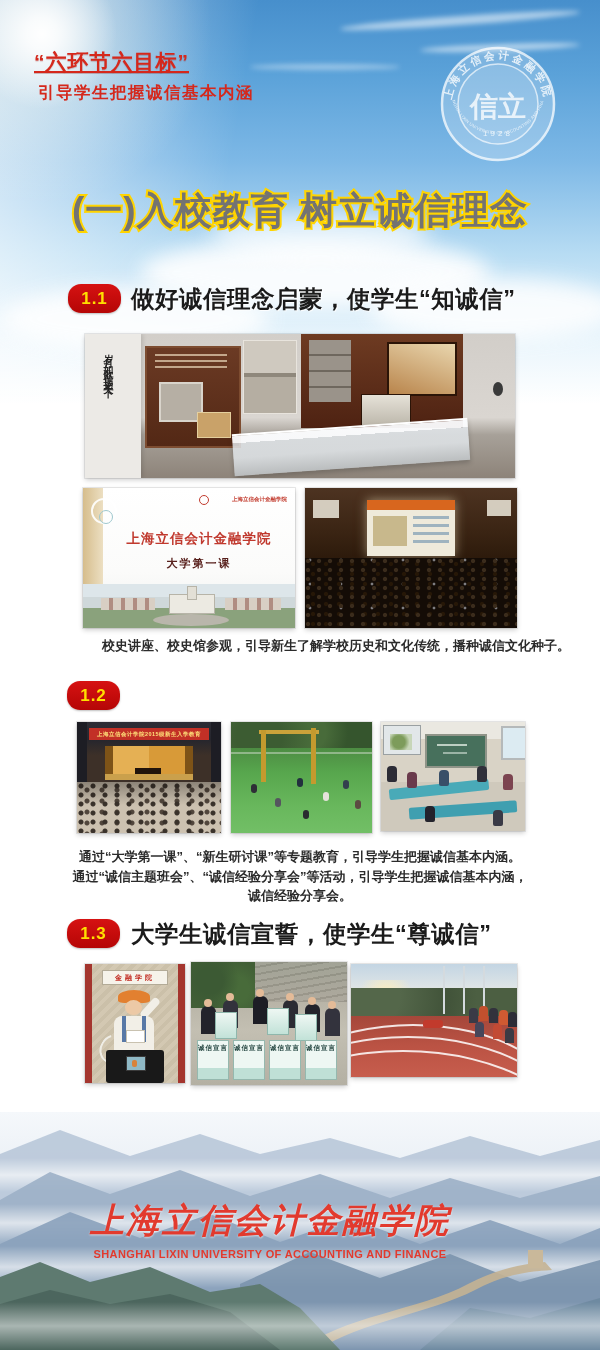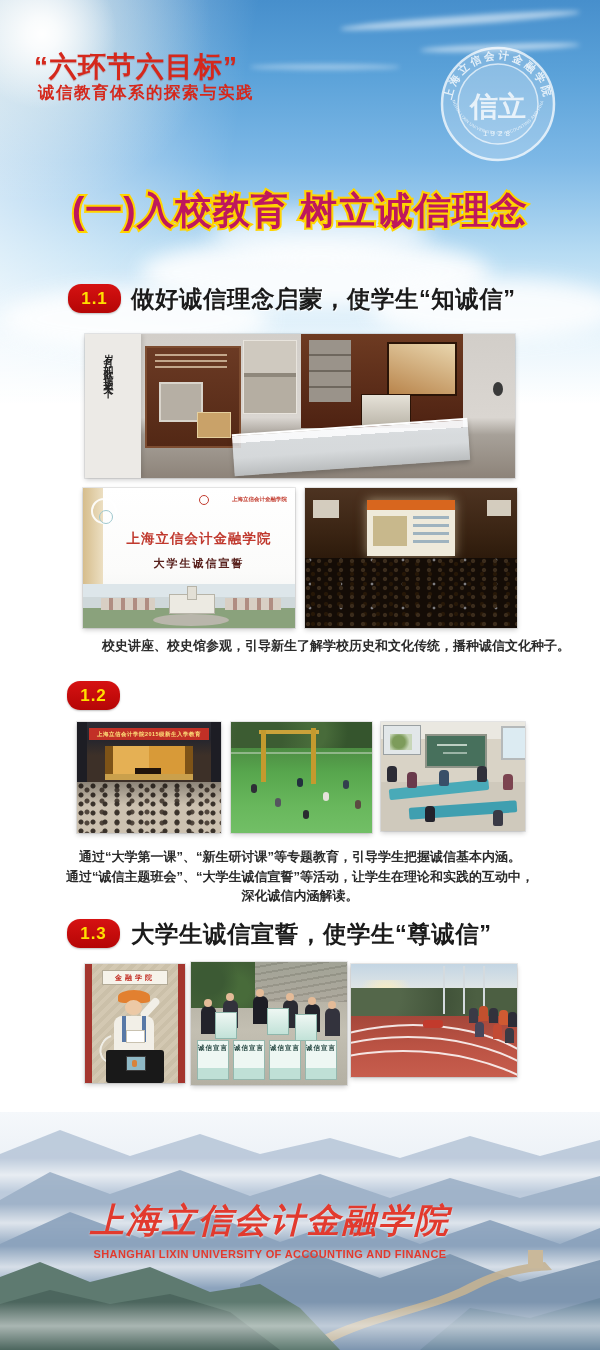--- a/index.html
+++ b/index.html
@@ -23,33 +23,33 @@
   .cloud.c3{left:370px;top:278px;width:250px;height:62px;opacity:.85;}
   .cloud.c4{left:210px;top:210px;width:220px;height:50px;opacity:.6;}
   .wisp{position:absolute;background:rgba(255,255,255,.55);border-radius:50%;filter:blur(2.5px);}
   .wisp.w1{left:340px;top:16px;width:240px;height:9px;transform:rotate(-4deg);}
   .wisp.w2{left:420px;top:44px;width:160px;height:7px;transform:rotate(-2deg);}
   .wisp.w3{left:250px;top:64px;width:150px;height:6px;opacity:.7;}
 
   
   .program-title{
     position:absolute;left:34px;top:48px;
-    font-size:28px;font-weight:bold;color:#d5281c;letter-spacing:1px;
-    text-shadow:0 1px 1px rgba(120,0,0,.25);white-space:nowrap;
+    font-size:21px;font-weight:bold;color:#d5281c;letter-spacing:1px;
+    text-shadow:0 1px 1px rgba(120,0,0,.25);white-space:nowrap;text-decoration:underline;
   }
   .program-subtitle{
     position:absolute;left:38px;top:82px;
     font-size:16.5px;font-weight:bold;color:#d5281c;letter-spacing:1.5px;white-space:nowrap;
   }
   
   .seal{position:absolute;left:438px;top:42px;width:120px;height:120px;opacity:.88;}
   
   .main-title{
     position:absolute;left:0;top:186px;width:600px;text-align:center;
-    font-size:37px;font-weight:bold;color:#be185d;letter-spacing:1px;white-space:nowrap;
+    font-size:37px;font-weight:bold;color:#737373;letter-spacing:1px;white-space:nowrap;
     -webkit-text-stroke:4px #ffd400;paint-order:stroke fill;
   }
 
   
   .badge{
     position:absolute;width:53px;height:29px;background:linear-gradient(180deg,#d61212,#b50606);
     border-radius:13px;color:#ffe000;font-size:17px;font-weight:bold;letter-spacing:1px;
     display:flex;align-items:center;justify-content:center;box-shadow:0 1px 2px rgba(0,0,0,.25);
   }
   .sec-title{
@@ -260,21 +260,21 @@
   <div class="sky"></div>
   <div class="cloud c1"></div>
   <div class="cloud c2"></div>
   <div class="cloud c3"></div>
   <div class="cloud c4"></div>
   <div class="wisp w1"></div>
   <div class="wisp w2"></div>
   <div class="wisp w3"></div>
 
   <div class="program-title">“六环节六目标”</div>
-  <div class="program-subtitle">诚信教育体系的探索与实践</div>
+  <div class="program-subtitle">引导学生把握诚信基本内涵</div>
 
   <svg class="seal" viewBox="0 0 120 120">
     <circle cx="60" cy="62" r="56" fill="rgba(255,255,255,0.26)" stroke="rgba(255,255,255,0.85)" stroke-width="2.5"></circle>
     <circle cx="60" cy="62" r="40" fill="rgba(255,255,255,0.12)" stroke="rgba(255,255,255,0.8)" stroke-width="1.5"></circle>
     <defs>
       <path id="arcTop" d="M 13 64 A 47 47 0 0 1 107 64"></path>
       <path id="arcBottom" d="M 14 58 A 48 48 0 0 0 106 58"></path>
     </defs>
     <text fill="rgba(255,255,255,0.95)" font-size="10.5" font-weight="bold" letter-spacing="3" font-family="DejaVu Serif,serif">
       <textPath href="#arcTop" startOffset="50%" text-anchor="middle">上海立信会计金融学院</textPath>
@@ -309,21 +309,21 @@
     <div class="ph headphone"></div>
   </div>
 
   <div class="photo photoB">
     <div class="ph tanstrip"></div>
     <div class="ph ring"></div>
     <div class="ph ring2"></div>
     <div class="ph brandmark"></div>
     <div class="ph brand">上海立信会计金融学院</div>
     <div class="ph org">上海立信会计金融学院</div>
-    <div class="ph subt">大学生诚信宣誓</div>
+    <div class="ph subt">大学第一课</div>
     <div class="ph campus">
       <div class="ph bldg-main"></div>
       <div class="ph bldg-tower"></div>
       <div class="ph bldg-l"></div>
       <div class="ph bldg-r"></div>
       <div class="ph plaza"></div>
     </div>
   </div>
 
   <div class="photo photoC">
@@ -382,22 +382,22 @@
     <div class="ph st s2"></div>
     <div class="ph st s3"></div>
     <div class="ph st s4"></div>
     <div class="ph st s5"></div>
     <div class="ph st s6"></div>
     <div class="ph st s7"></div>
   </div>
 
   <div class="caption" style="top:847px;">
     <div>通过“大学第一课”、“新生研讨课”等专题教育，引导学生把握诚信基本内涵。</div>
-    <div>通过“诚信主题班会”、“大学生诚信宣誓”等活动，让学生在理论和实践的互动中，</div>
-    <div>深化诚信内涵解读。</div>
+    <div>通过“诚信主题班会”、“诚信经验分享会”等活动，引导学生把握诚信基本内涵，</div>
+    <div>诚信经验分享会。</div>
   </div>
 
   <div class="badge" style="left:67px;top:919px;">1.3</div>
   <div class="sec-title" style="top:918px;">大学生诚信宣誓，使学生“尊诚信”</div>
 
   <div class="photo photoG">
     <div class="ph sign">金融学院</div>
     <div class="ph arm"></div>
     <div class="ph cap"></div>
     <div class="ph face"></div>

